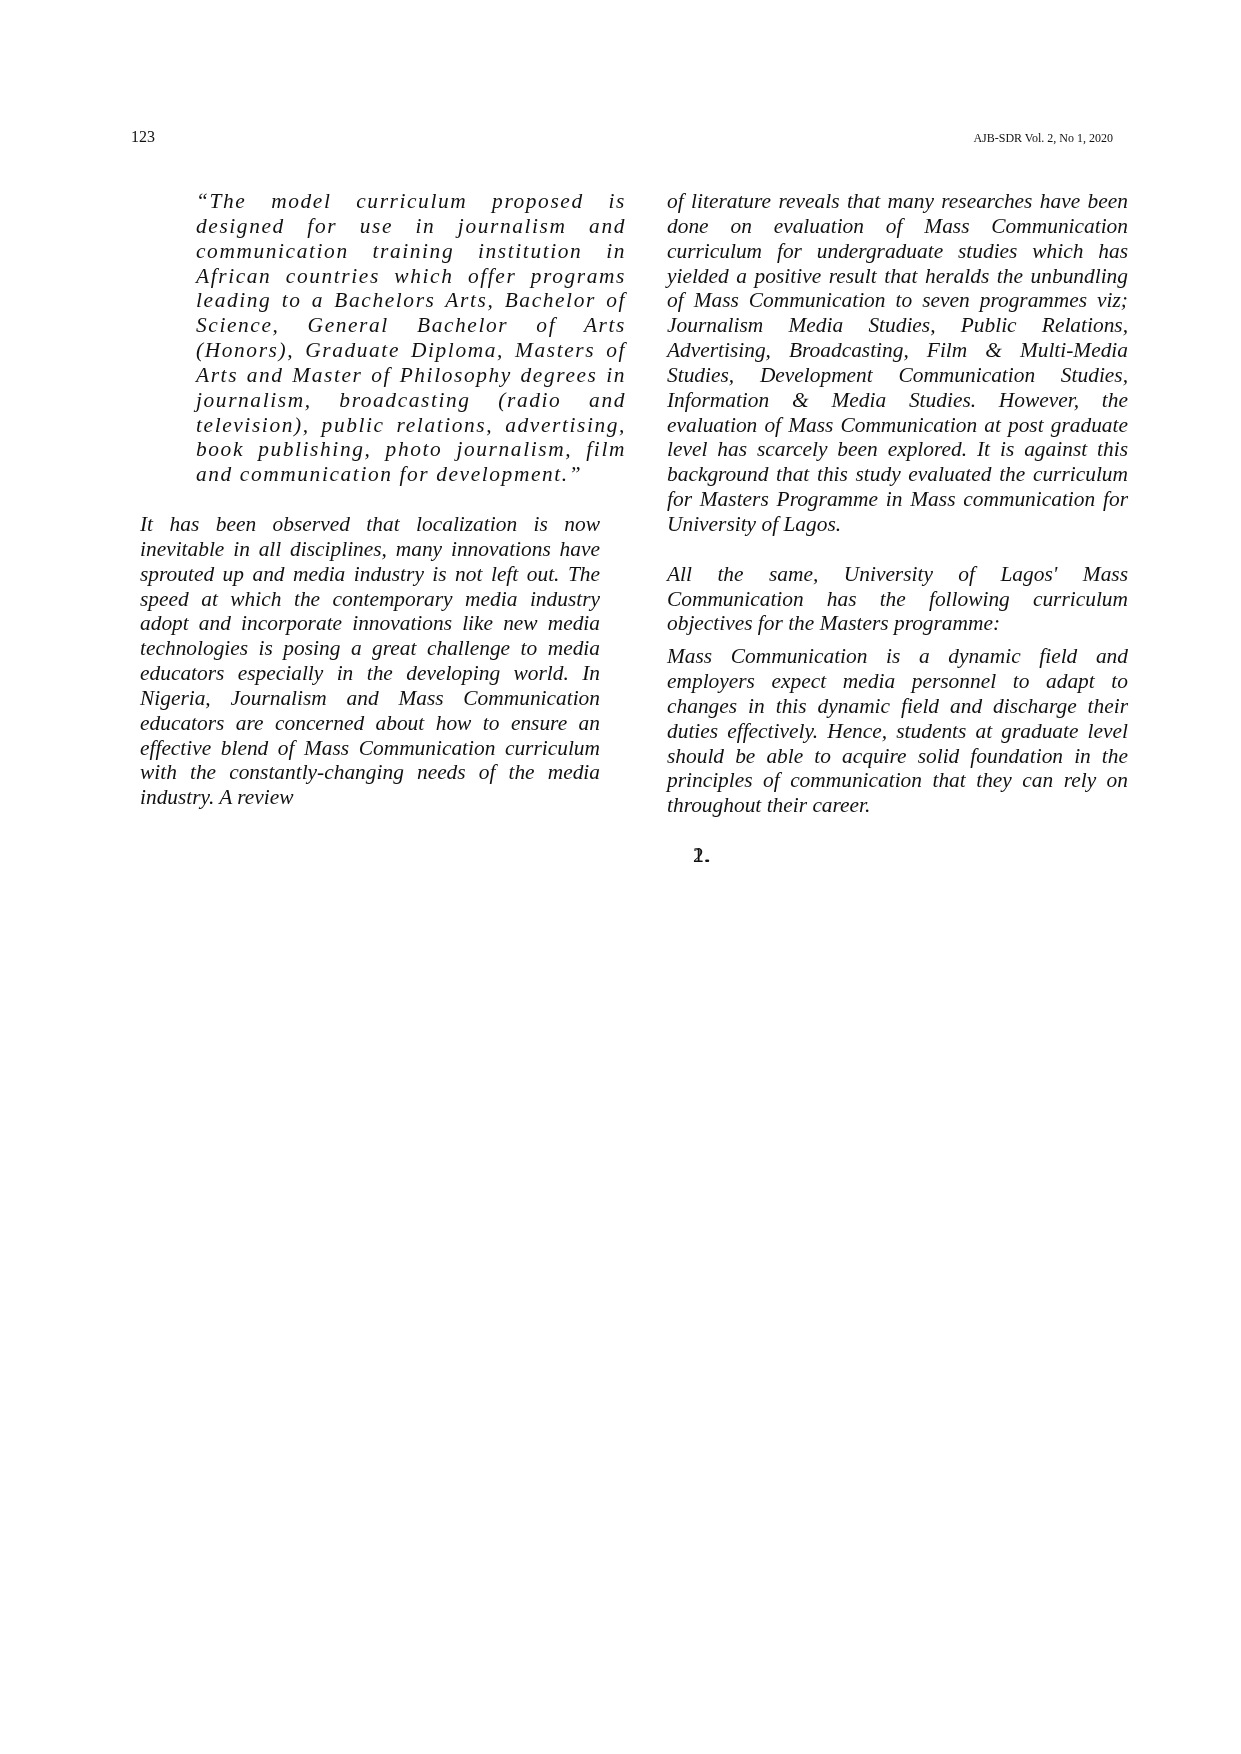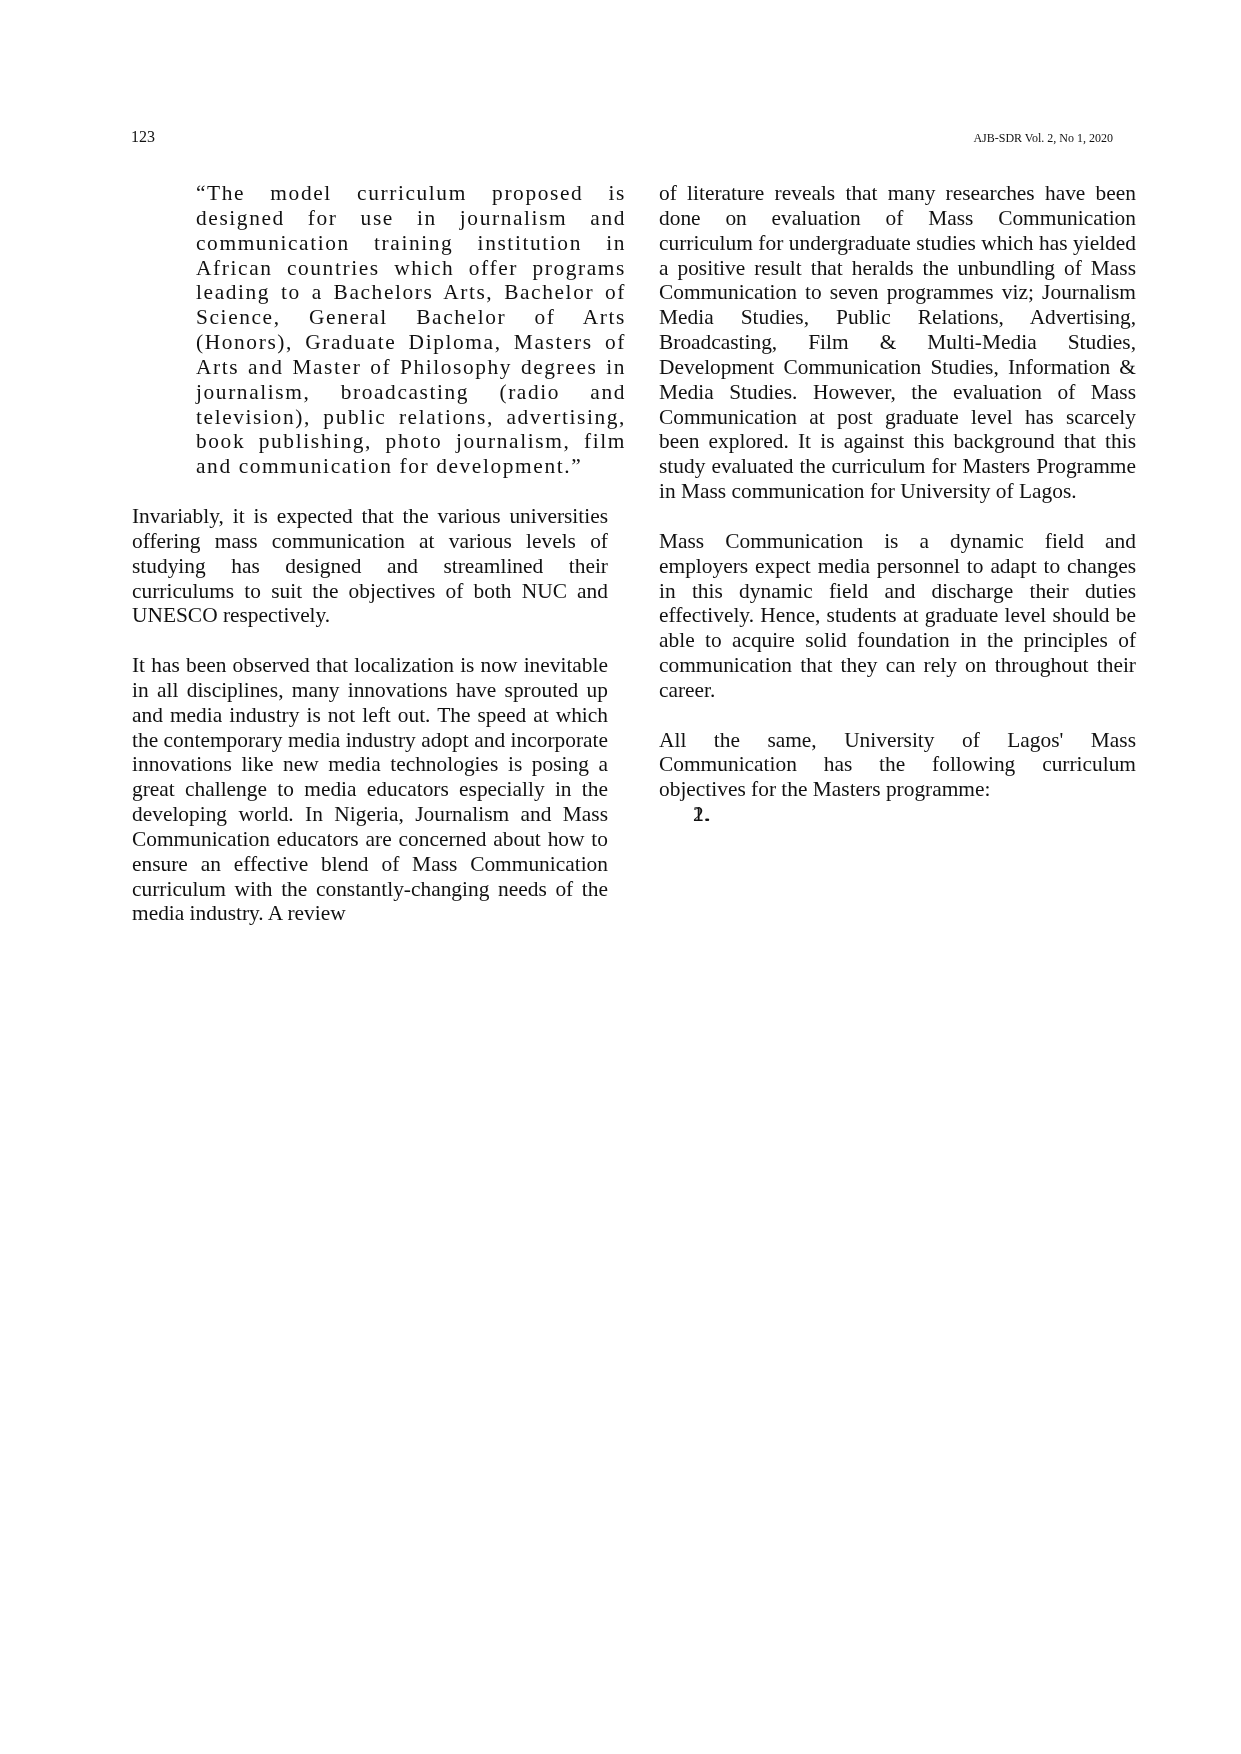--- a/index.html
+++ b/index.html
@@ -38,21 +38,22 @@
     }
     .col-left {
       left: 132px;
       width: 476px;
     }
     .col-right {
       left: 659px;
       width: 477px;
     }
     p {
-      margin: 0;
+      margin: 8px;
+      font-style: italic;
     }
     .quote {
       margin-left: 64px;
       width: 430px;
       margin-bottom: 24.85px;
     }
     .para {
       margin-bottom: 24.85px;
     }
     .para.tight {
@@ -79,28 +80,27 @@
 </head>
 <body>
 
 <div>
   <div class="header-left">123</div>
   <div class="header-right">AJB-SDR Vol. 2, No 1, 2020</div>
 </div>
 
 <div class="col col-left">
   <p class="quote spaced">“The model curriculum proposed is designed for use in journalism and communication training institution in African countries which offer programs leading to a Bachelors Arts, Bachelor of Science, General Bachelor of Arts (Honors), Graduate Diploma, Masters of Arts and Master of Philosophy degrees in journalism, broadcasting (radio and television), public relations, advertising, book publishing, photo journalism, film and communication for development.”</p>
-  <p class="para">Invariably, it is expected that the various universities offering mass communication at various levels of studying has designed and streamlined their curriculums to suit the objectives of both NUC and UNESCO respectively.</p>
   <p class="para tight">It has been observed that localization is now inevitable in all disciplines, many innovations have sprouted up and media industry is not left out. The speed at which the contemporary media industry adopt and incorporate innovations like new media technologies is posing a great challenge to media educators especially in the developing world. In Nigeria, Journalism and Mass Communication educators are concerned about how to ensure an effective blend of Mass Communication curriculum with the constantly-changing needs of the media industry. A review</p>
 </div>
 
 <div class="col col-right">
   <p class="para">of literature reveals that many researches have been done on evaluation of Mass Communication curriculum for undergraduate studies which has yielded a positive result that heralds the unbundling of Mass Communication to seven programmes viz; Journalism Media Studies, Public Relations, Advertising, Broadcasting, Film &amp; Multi-Media Studies, Development Communication Studies, Information &amp; Media Studies. However, the evaluation of Mass Communication at post graduate level has scarcely been explored. It is against this background that this study evaluated the curriculum for Masters Programme in Mass communication for University of Lagos.</p>
+  <p class="para tight">All the same, University of Lagos' Mass Communication has the following curriculum objectives for the Masters programme:</p>
   <p class="para">Mass Communication is a dynamic field and employers expect media personnel to adapt to changes in this dynamic field and discharge their duties effectively. Hence, students at graduate level should be able to acquire solid foundation in the principles of communication that they can rely on throughout their career.</p>
-  <p class="para tight">All the same, University of Lagos' Mass Communication has the following curriculum objectives for the Masters programme:</p>
   <ol>
     <li>
       <span class="num">1.</span>
     </li>
     <li class="spaced">
       <span class="num">2.</span>
     </li>
   </ol>
 </div>
 

